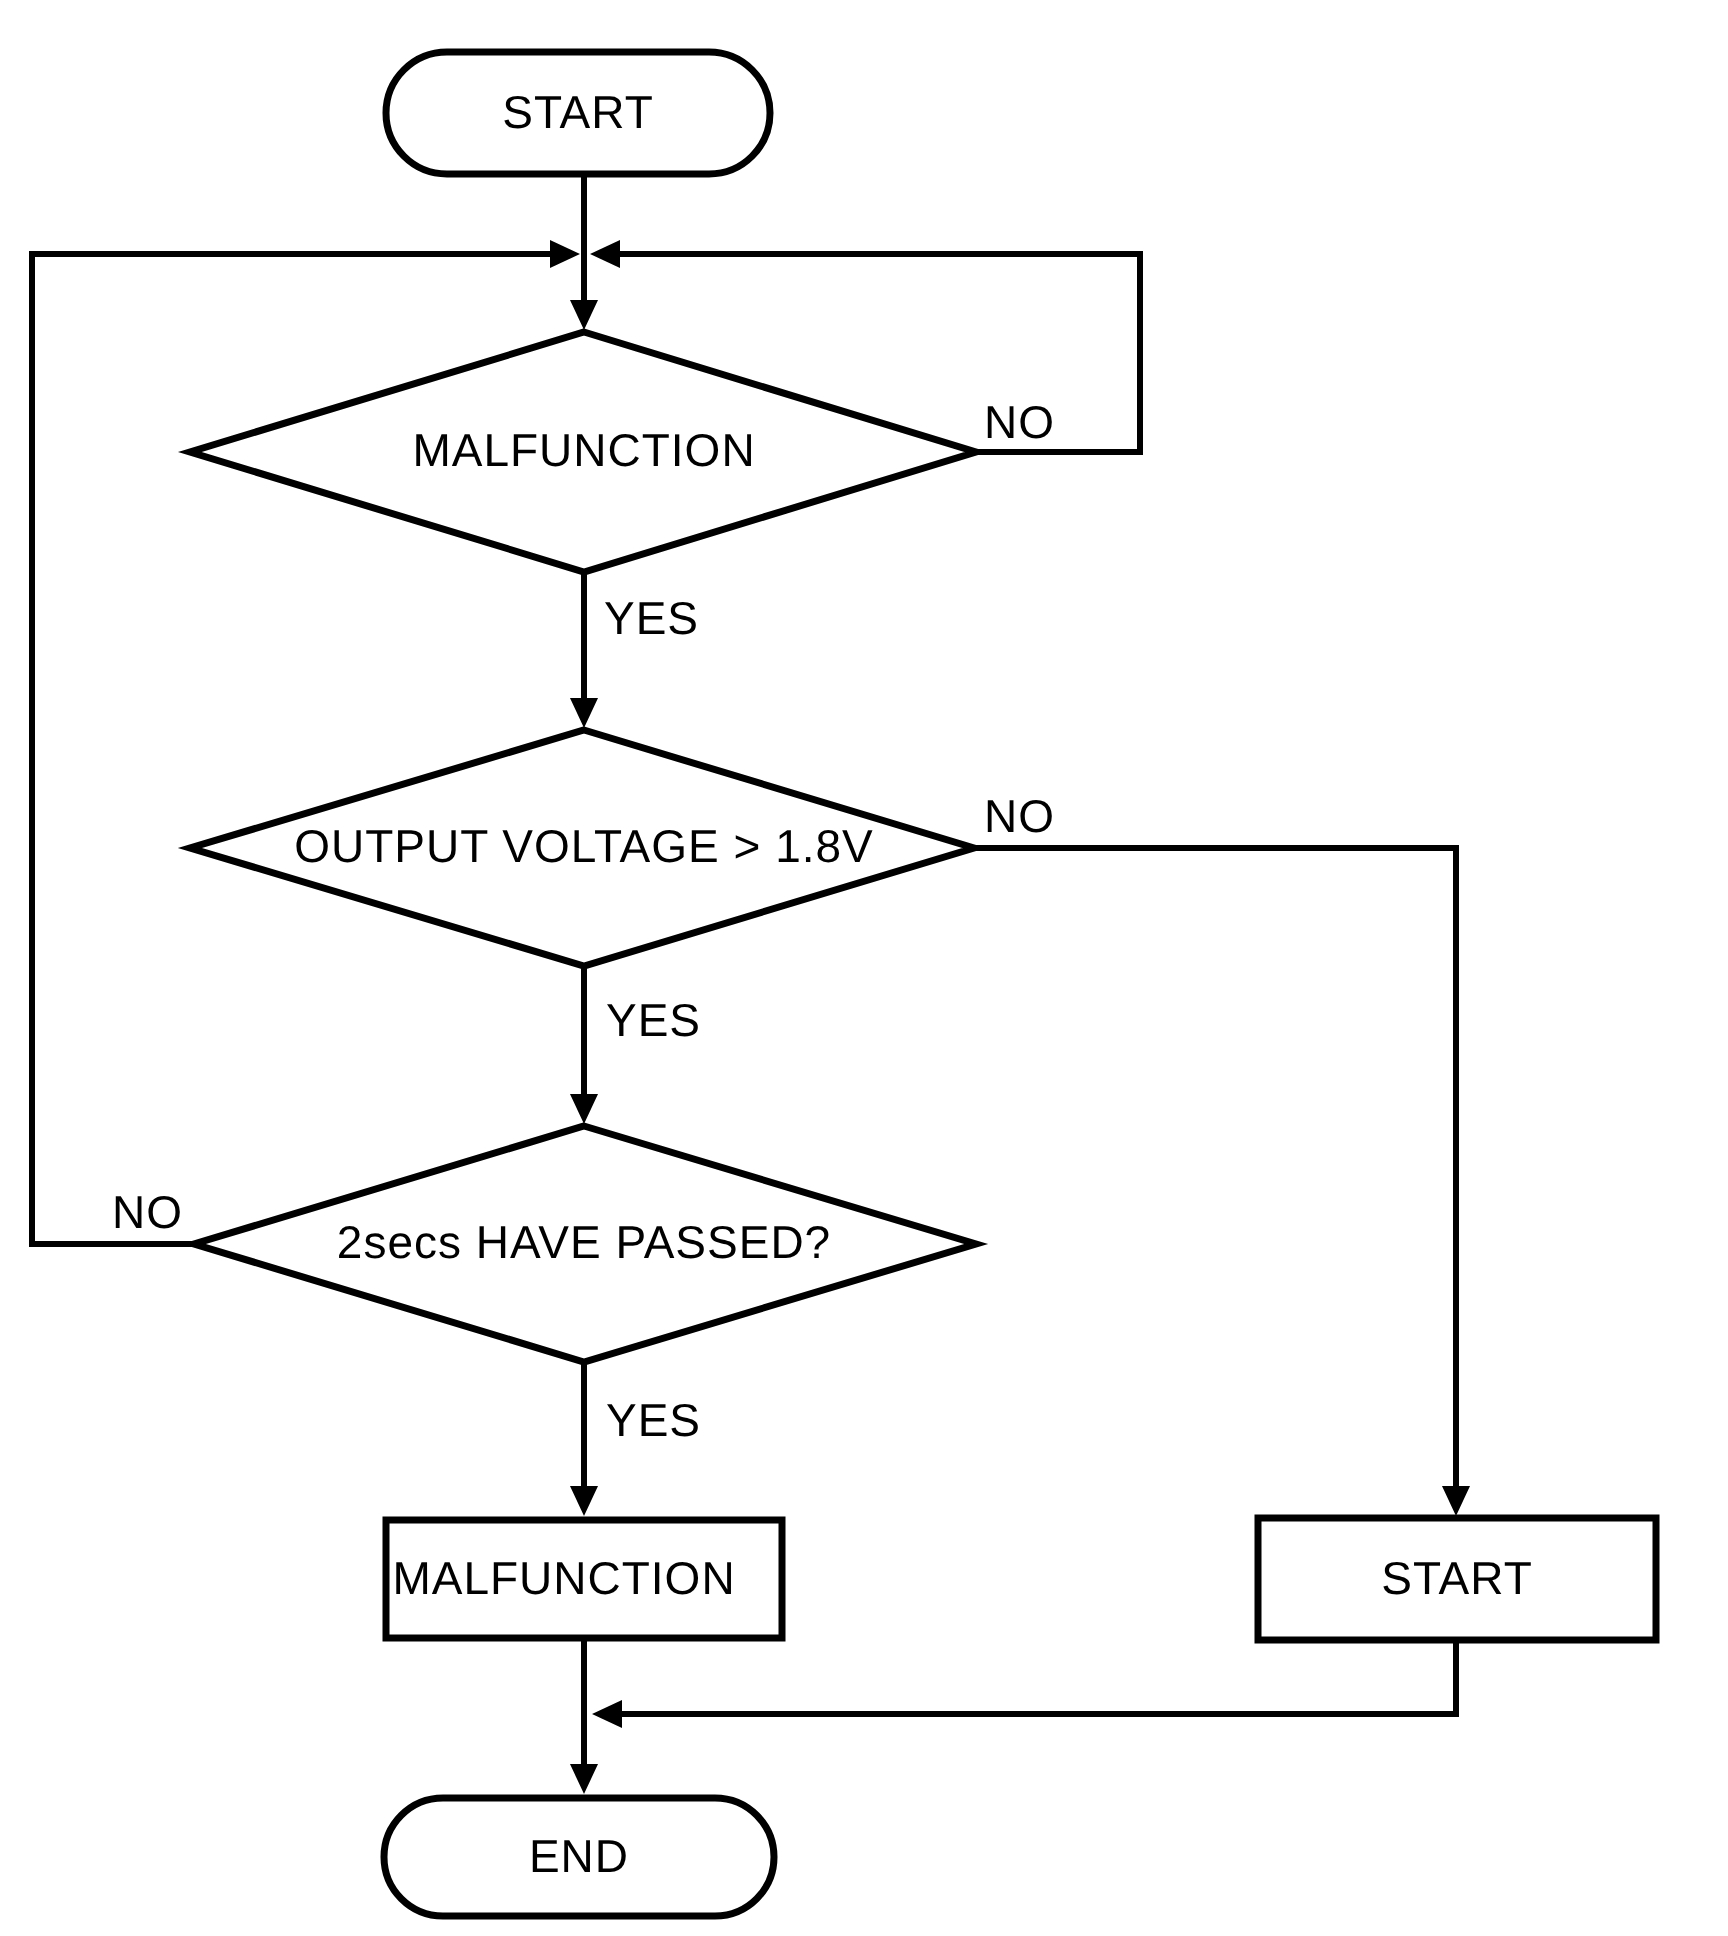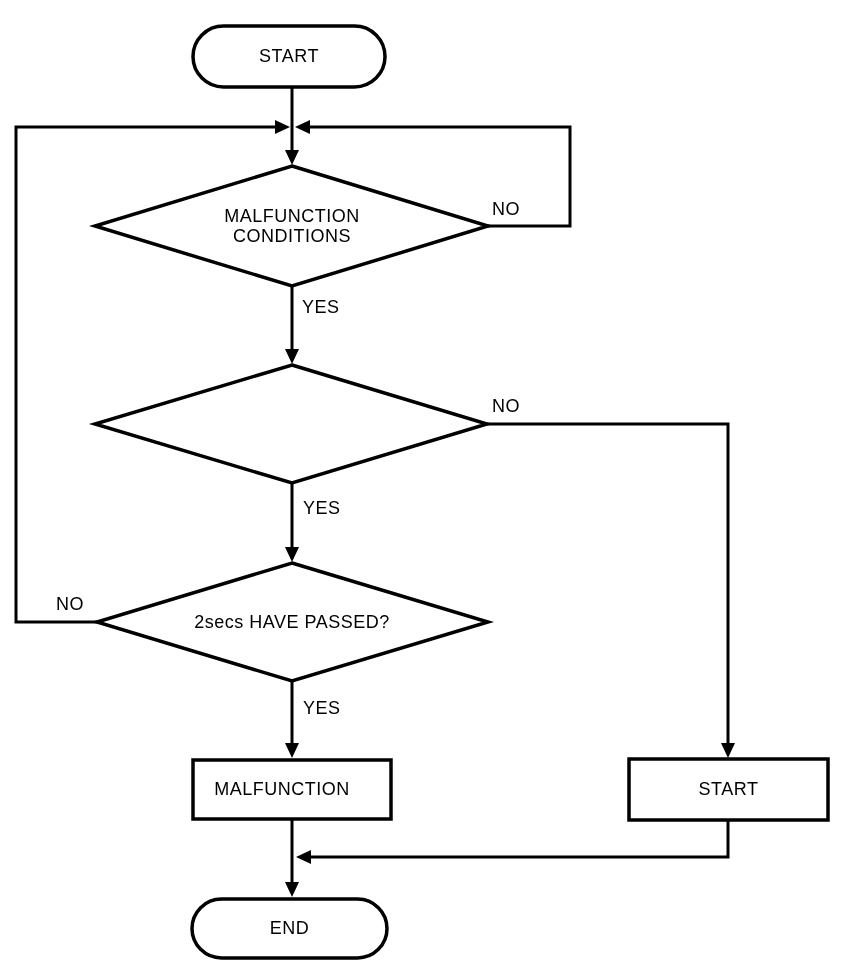--- a/index.html
+++ b/index.html
@@ -30,21 +30,21 @@
     fill: #000000;
     stroke: none;
   }
   .shape {
     fill: #ffffff;
     stroke: #000000;
     stroke-width: 3.5;
   }
   .label {
     position: absolute;
-    font-size: 18px;
+    font-size: 23px;
     line-height: 1.12;
     letter-spacing: 0.5px;
     white-space: nowrap;
     color: #000000;
   }
   .node-label {
     display: flex;
     flex-direction: column;
     align-items: center;
     justify-content: center;
@@ -90,23 +90,23 @@
       <rect class="shape" x="193" y="760" width="198" height="59"></rect>
       <rect class="shape" x="629" y="759" width="199" height="61"></rect>
       <rect class="shape" x="192" y="899" width="195" height="59" rx="29.5" ry="29.5"></rect>
     </g>
   </svg>
 
   <div class="label node-label" style="left:193px; top:26px; width:192px; height:61px;">START</div>
 
   <div class="label node-label" style="left:172px; top:199px; width:240px; height:54px;">
     <span>MALFUNCTION</span>
-    <span>CONDITIONS</span>
   </div>
 
+  <div class="label node-label" style="left:112px; top:411px; width:360px; height:26px;">OUTPUT VOLTAGE &gt; 1.8V</div>
 
   <div class="label node-label" style="left:132px; top:609px; width:320px; height:26px;">2secs HAVE PASSED?</div>
 
   <div class="label node-label" style="left:193px; top:760px; width:178px; height:59px;">MALFUNCTION</div>
 
   <div class="label node-label" style="left:629px; top:759px; width:199px; height:61px;">START</div>
 
   <div class="label node-label" style="left:192px; top:899px; width:195px; height:59px;text-align:center;">END</div>
 
   <div class="label" style="left:492px; top:199px;">NO</div>

